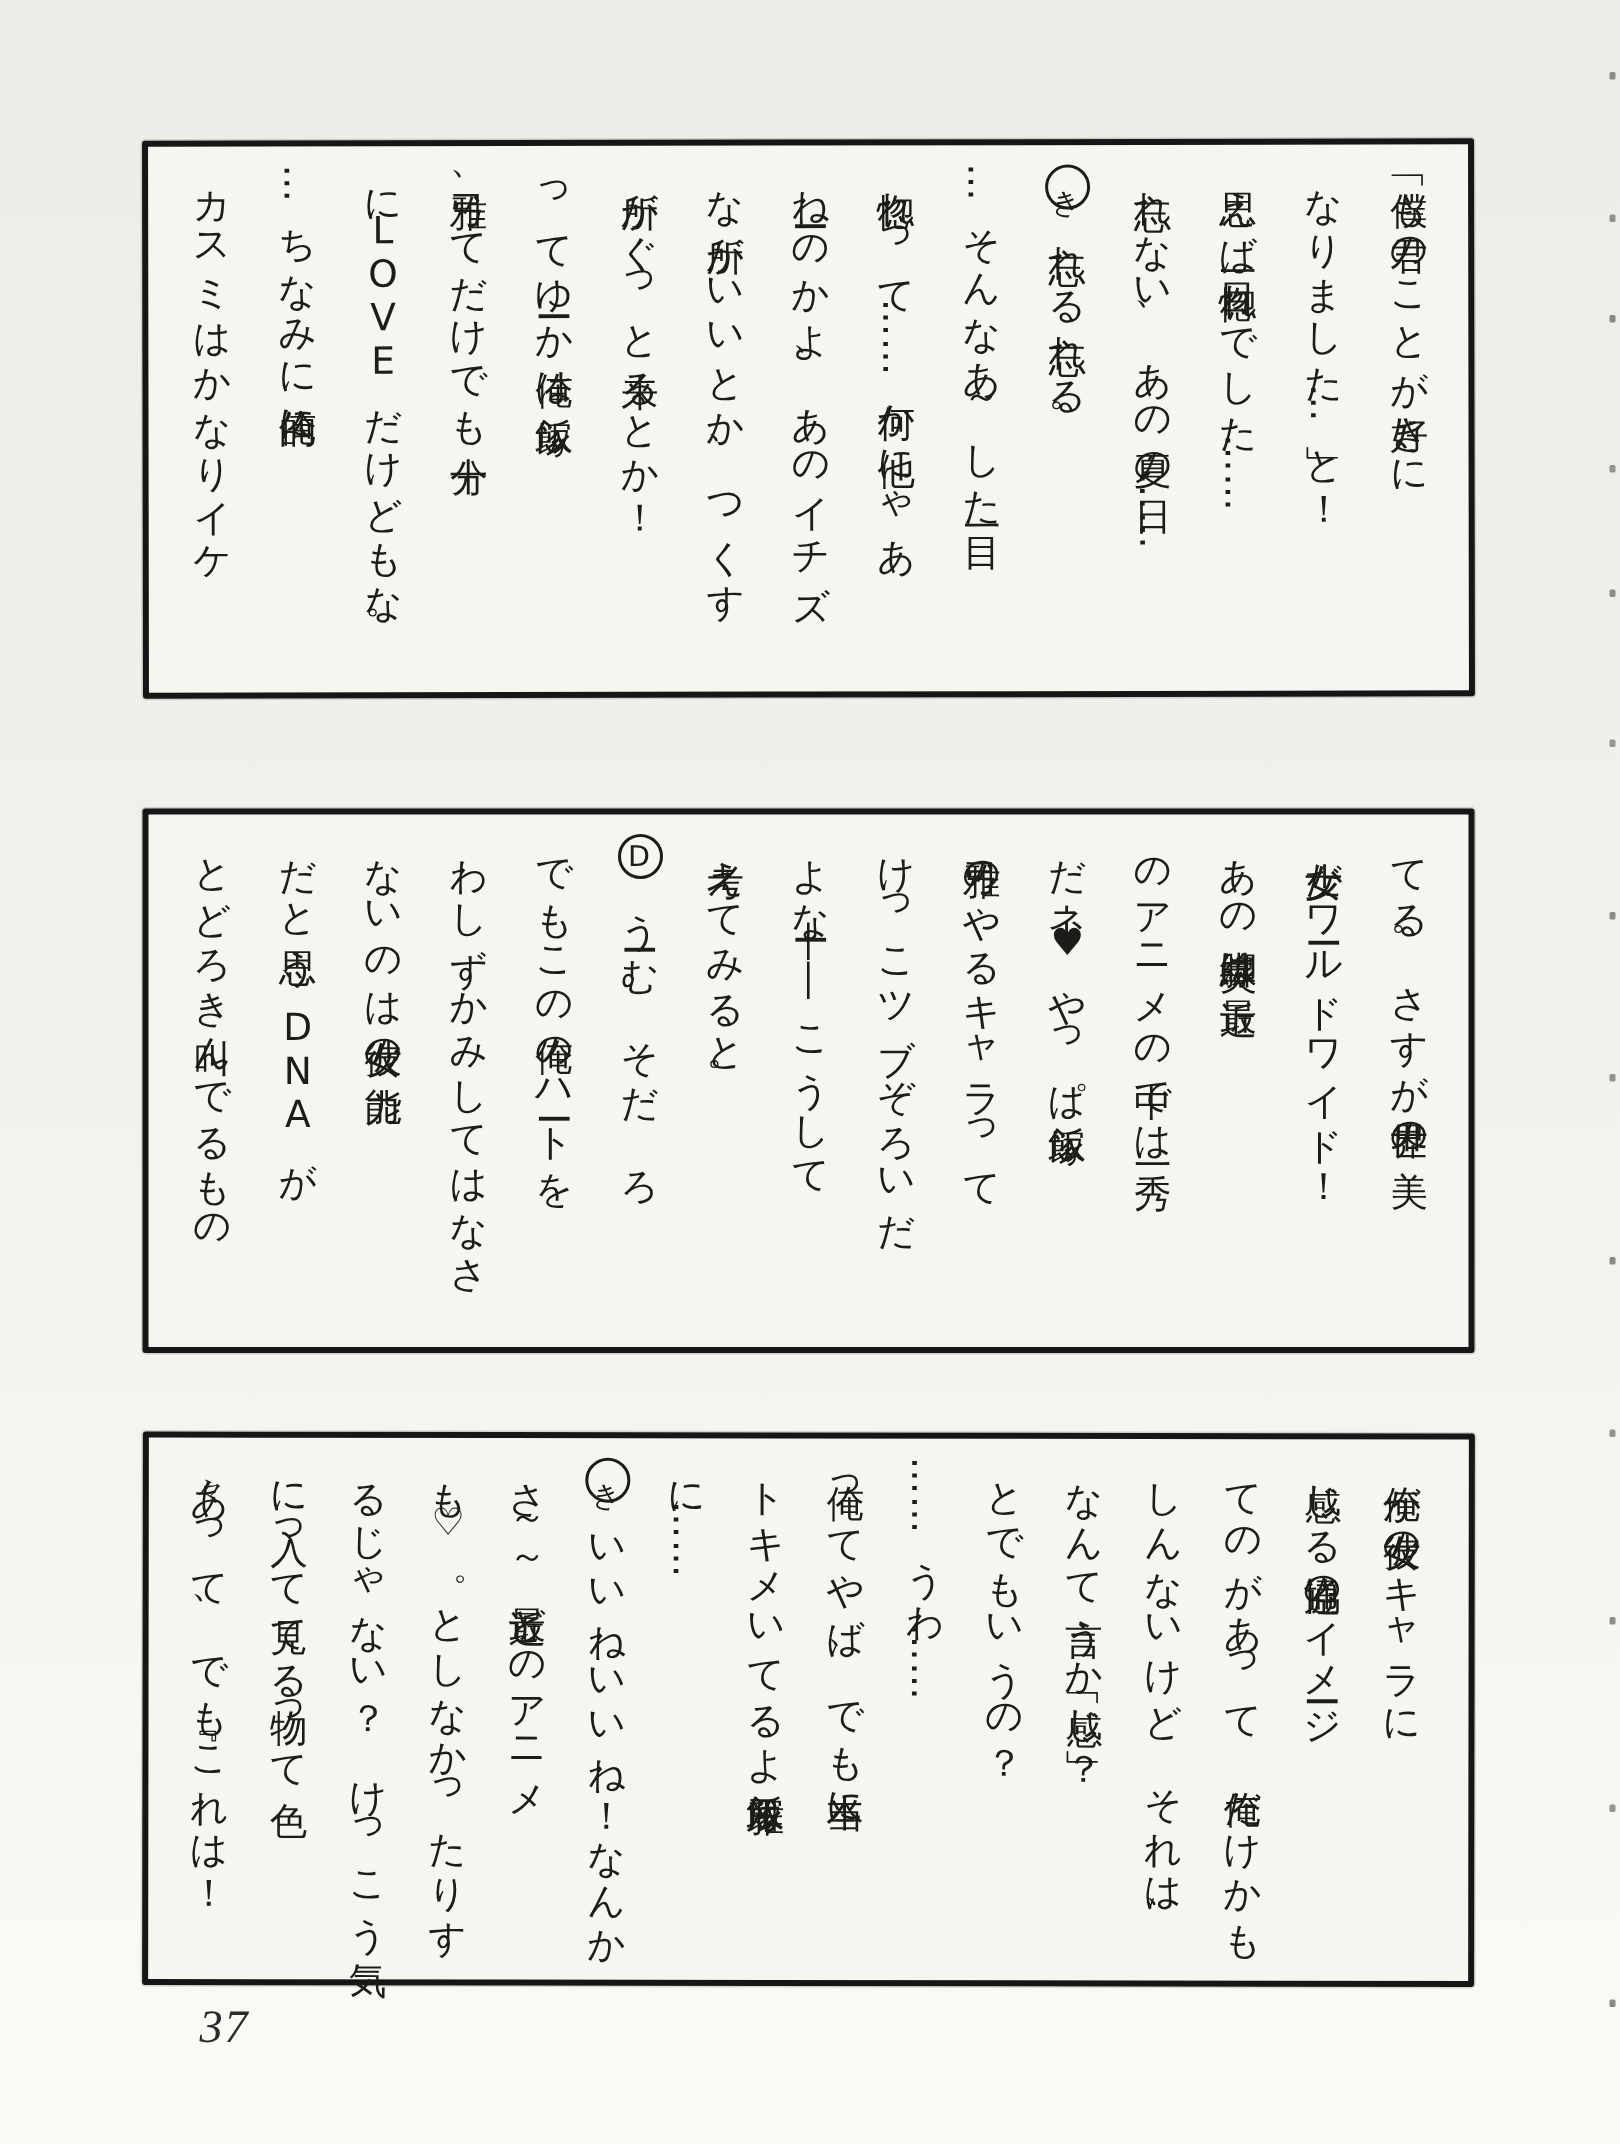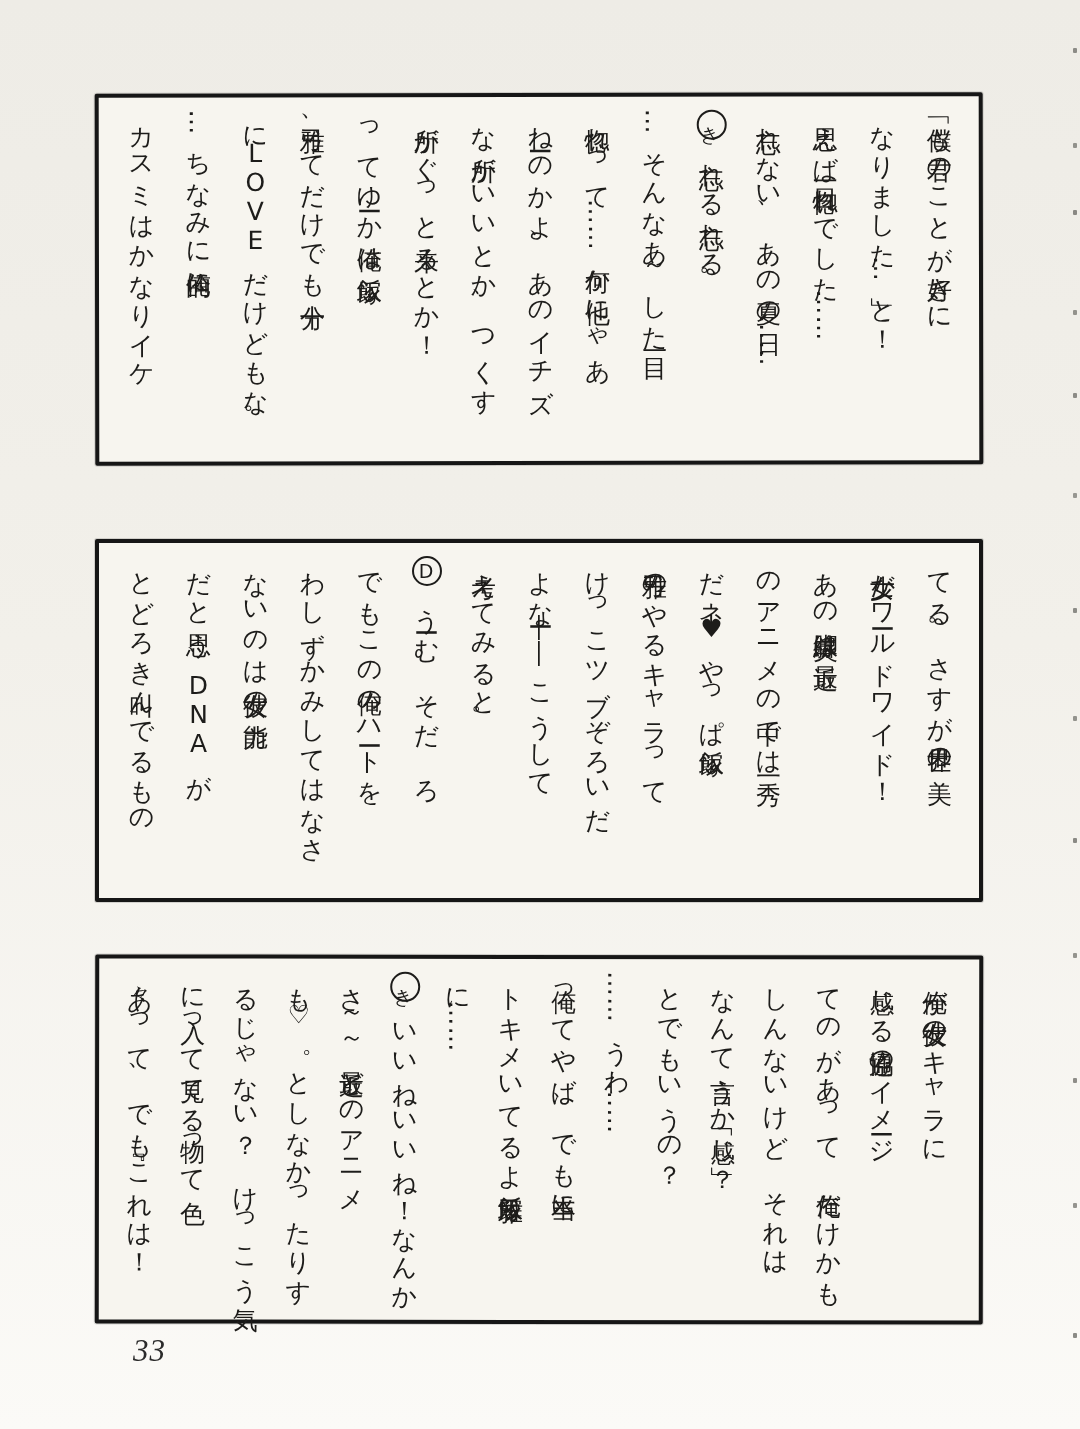--- a/index.html
+++ b/index.html
@@ -115,15 +115,15 @@
       <div class="col">に……</div>
       <div class="col"><span class="circle">き</span>いいねいいね！なんか</div>
       <div class="col">さ～～最近どのアニメ</div>
       <div class="col">も<span class="upright">♡゜</span>としなかったりす</div>
       <div class="col">るじゃない？　けっこう気</div>
       <div class="col">に入って見てる物って色</div>
       <div class="col">々あって、でも『これは！</div>
     </div>
 </div>
 
-<div class="pageno">33</div>
+<div class="pageno">37</div>
 
 <div class="edge-marks"></div>
 
 </body></html>

